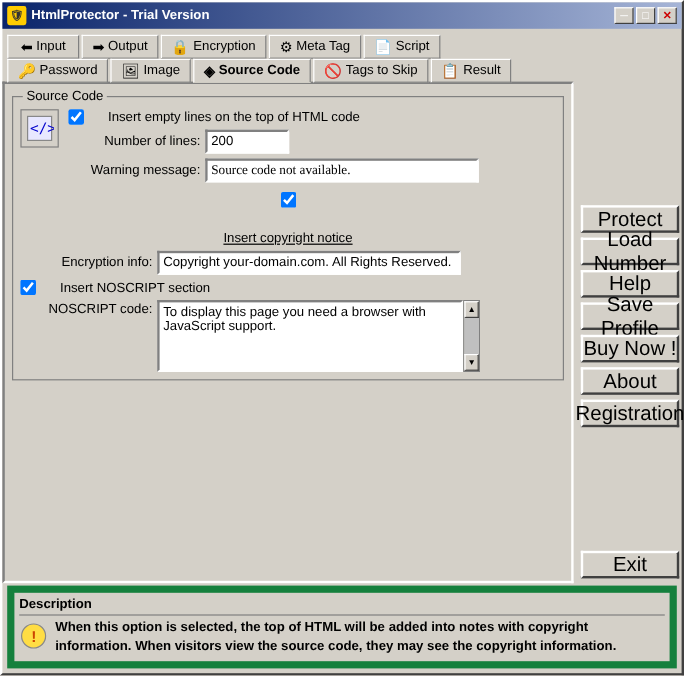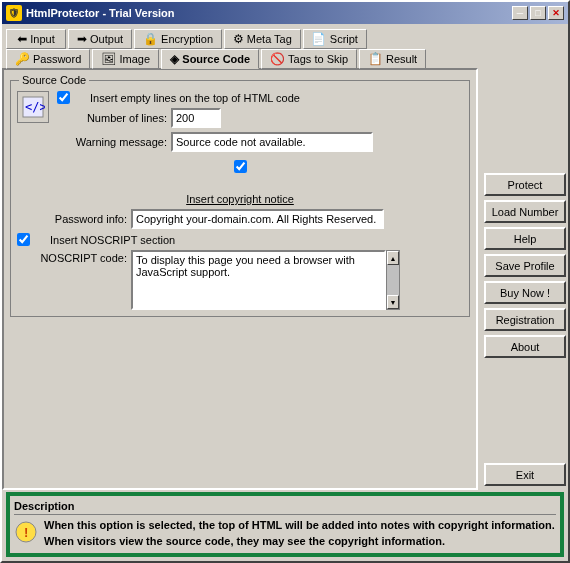--- a/index.html
+++ b/index.html
@@ -139,21 +139,21 @@
     .win-button {
       width: 82px;
       height: 23px;
       background: #d4d0c8;
       border: 2px solid;
       border-top-color: #ffffff;
       border-left-color: #ffffff;
       border-right-color: #404040;
       border-bottom-color: #404040;
       cursor: pointer;
-      font-size: 11px;
+      font-size: 17px;
       display: flex;
       align-items: center;
       justify-content: center;
       font-family: 'Tahoma', Arial, sans-serif;
     }
 
     
     .groupbox {
       border: 1px solid #808080;
       border-top-color: #808080;
@@ -231,24 +231,25 @@
       border-top-color: #808080;
       border-left-color: #808080;
       border-right-color: #ffffff;
       border-bottom-color: #ffffff;
       background: white;
       font-size: 11px;
       padding: 1px 3px;
       font-family: 'Tahoma', Arial, sans-serif;
     }
     .form-input-small {
-      width: 50px;
+      width: 70px;
     }
     .form-input-wide {
-      width: 202px;
+      width: 228px;
+      font-family: Liberation Serif, serif;
     }
 
     
     .form-textarea {
       border: 2px solid;
       border-top-color: #808080;
       border-left-color: #808080;
       border-right-color: #ffffff;
       border-bottom-color: #ffffff;
       background: white;
@@ -420,21 +421,21 @@
             </div>
           </div>
         </div>
 
         <div class="checkbox-row" style="margin-top:4px;flex-direction:column;">
           <input type="checkbox" id="chk-copy" checked="" style="">
           <label class="checkbox-label-underline" for="chk-copy">Insert copyright notice</label>
         </div>
 
         <div class="form-row">
-          <span class="form-label">Password info:</span>
+          <span class="form-label">Encryption info:</span>
           <input type="text" class="form-input" style="width: 253px;" value="Copyright your-domain.com. All Rights Reserved.">
         </div>
 
         <div class="checkbox-row">
           <input type="checkbox" id="chk-noscript" checked="" style="">
           <label class="checkbox-label" for="chk-noscript">Insert NOSCRIPT section</label>
         </div>
 
         <div class="noscript-row">
           <span class="form-label" style="padding-top:2px;">NOSCRIPT code:</span>
@@ -452,28 +453,28 @@
       <div class="spacer"></div>
     </div>
 
     <div class="right-buttons">
       <div class="spacer"></div>
       <button class="win-button">Protect</button>
       <button class="win-button">Load Number</button>
       <button class="win-button">Help</button>
       <button class="win-button">Save Profile</button>
       <button class="win-button">Buy Now !</button>
+      <button class="win-button">About</button>
       <button class="win-button">Registration</button>
-      <button class="win-button">About</button>
       <div class="spacer"></div>
       <button class="win-button">Exit</button>
     </div>
   </div>
 
-  <div style="border: 4px solid #15803d; margin: 2px 4px 4px 4px; padding: 4px;">
+  <div style="border: 6px solid #15803d; margin: 2px 4px 4px 4px; padding: 4px;">
     <div style="font-size: 11px; font-weight: bold; margin-bottom: 3px; border-bottom: 1px solid #808080; padding-bottom: 2px;">Description</div>
     <div style="display: flex; align-items: flex-start; gap: 6px;">
       <div class="desc-icon">
         <svg width="22" height="22" viewBox="0 0 22 22">
           <circle cx="11" cy="11" r="10" fill="#ffdd44" stroke="#888" stroke-width="1"></circle>
           <text x="9" y="16" font-size="13" font-weight="bold" fill="#cc4400">!</text>
         </svg>
       </div>
       <span class="desc-text">When this option is selected, the top of HTML will be added into notes with copyright information. When visitors view the source code, they may see the copyright information.</span>
     </div>

